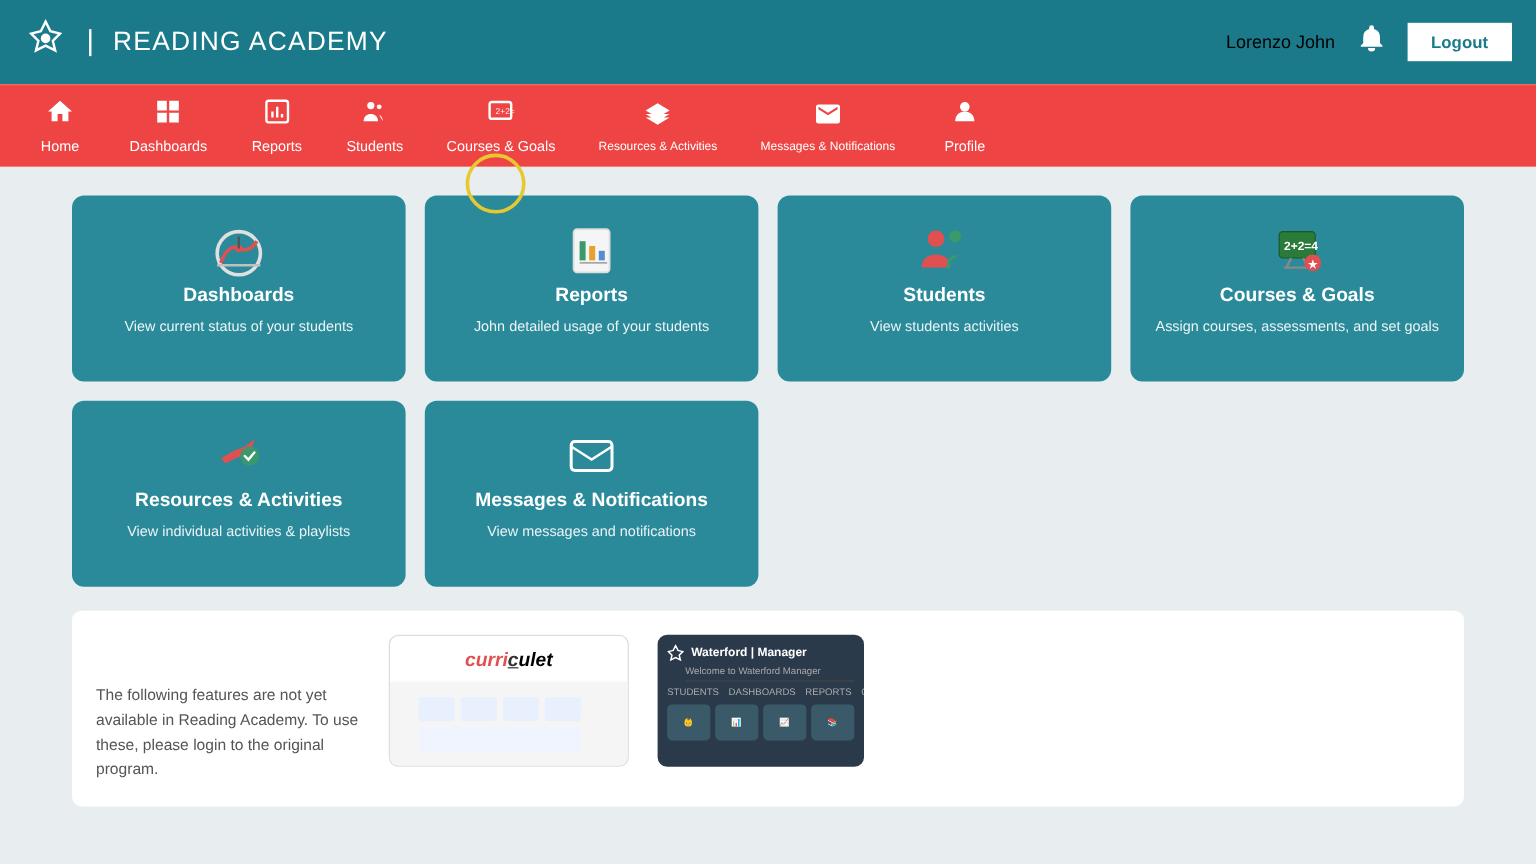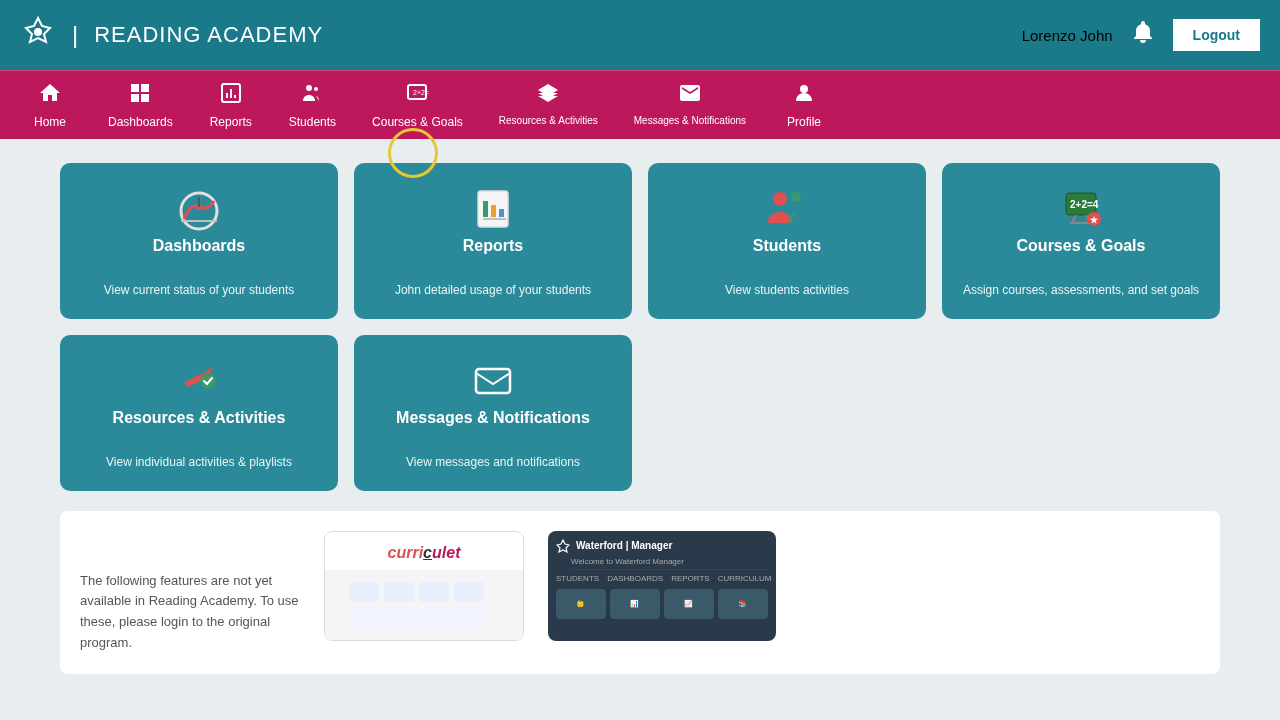--- a/index.html
+++ b/index.html
@@ -55,23 +55,23 @@
       border: none;
       padding: 8px 20px;
       border-radius: 0;
       font-size: 14px;
       font-weight: bold;
       cursor: pointer;
     }
 
     
     .nav {
-      background: #be185d;
-      display: flex;
-      align-items: flex-start;
+      background: #ef4444;
+      display: flex;
+      align-items: center;
       padding: 0 10px;
       border-top: 1px solid rgba(255,255,255,0.2);
     }
     .nav-item {
       display: flex;
       flex-direction: column;
       align-items: center;
       justify-content: center;
       padding: 10px 18px;
       color: white;
@@ -111,21 +111,21 @@
       padding: 20px 16px;
       display: flex;
       flex-direction: column;
       align-items: center;
       text-align: center;
       cursor: pointer;
       color: white;
       min-height: 155px;
     }
     .card-title { font-size: 16px; font-weight: bold; margin-bottom: 8px; }
-    .card-desc { font-size: 12px; opacity: 0.9; line-height: 1.4; margin-top: 19px; }
+    .card-desc { font-size: 12px; opacity: 0.9; line-height: 1.4; }
 
     
     .bottom-section {
       background: white;
       border-radius: 8px;
       padding: 20px;
       display: flex;
       align-items: flex-start;
       gap: 24px;
     }
@@ -156,21 +156,21 @@
       background: #f5f5f5;
       flex: 1;
       display: flex;
       align-items: center;
       justify-content: center;
     }
     .waterford-preview {
       background: #2a3a4a;
       color: white;
       border-radius: 8px;
-      width: 228px;
+      width: 172px;
       height: 110px;
       overflow: hidden;
       padding: 8px;
       font-size: 10px;
     }
     .wf-header {
       display: flex;
       align-items: center;
       gap: 6px;
       margin-bottom: 4px;
@@ -413,21 +413,21 @@
 
       <div style="background:transparent;"></div>
       <div style="background:transparent;"></div>
     </div>
 
     <div class="bottom-section">
       <p class="bottom-text">The following features are not yet available in Reading Academy. To use these, please login to the original program.</p>
 
       <div class="preview-card">
         <div class="preview-header" style="font-style:italic; font-size:16px; color:#333; text-align:center; padding-top:12px;">
-          <span style="color:#e05050; font-weight:900;">curri</span><span style="text-decoration:underline; color:#333;">c</span><span style="color:#be185d;">ulet</span>
+          <span style="color:#e05050; font-weight:900;">curri</span><span style="text-decoration:underline; color:#333;">c</span><span style="color:#000000;">ulet</span>
         </div>
         <div class="preview-body">
           <svg width="160" height="55" viewBox="0 0 160 55">
             <rect x="5" y="5" width="30" height="20" rx="2" fill="#e8f0fe"></rect>
             <rect x="40" y="5" width="30" height="20" rx="2" fill="#e8f0fe"></rect>
             <rect x="75" y="5" width="30" height="20" rx="2" fill="#e8f0fe"></rect>
             <rect x="110" y="5" width="30" height="20" rx="2" fill="#e8f0fe"></rect>
             <rect x="5" y="30" width="135" height="20" rx="2" fill="#f0f4ff"></rect>
           </svg>
         </div>

